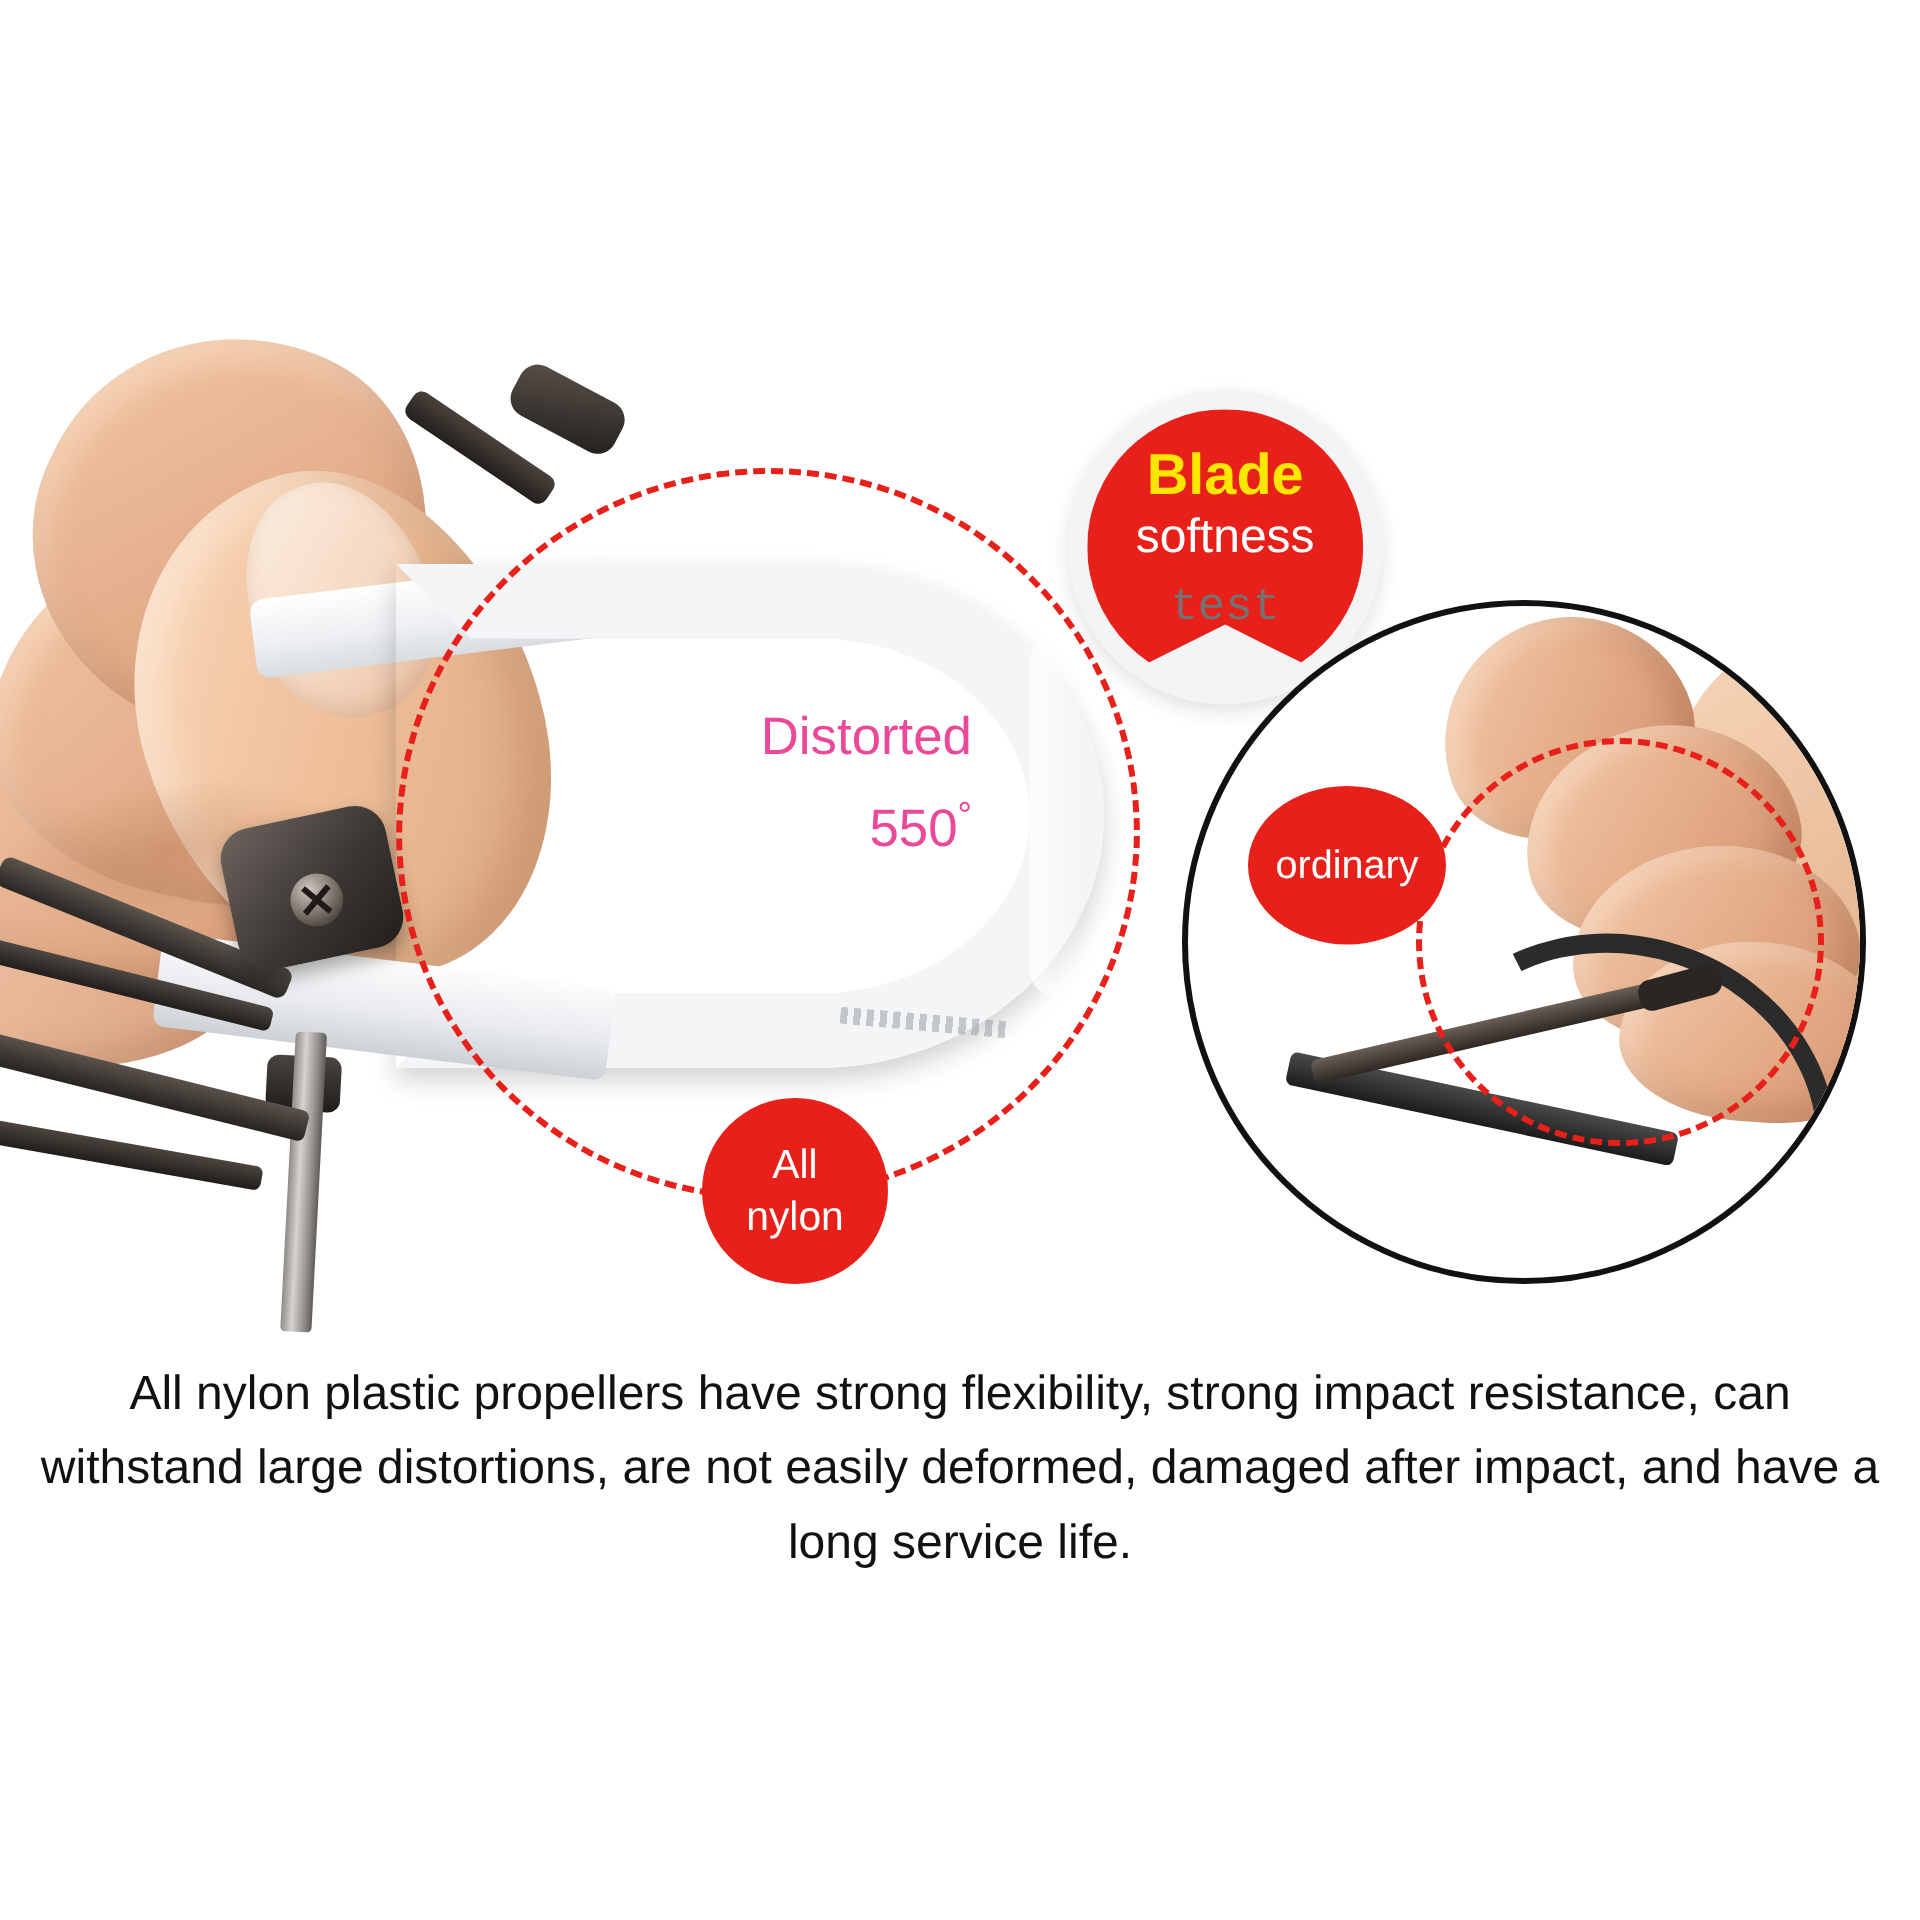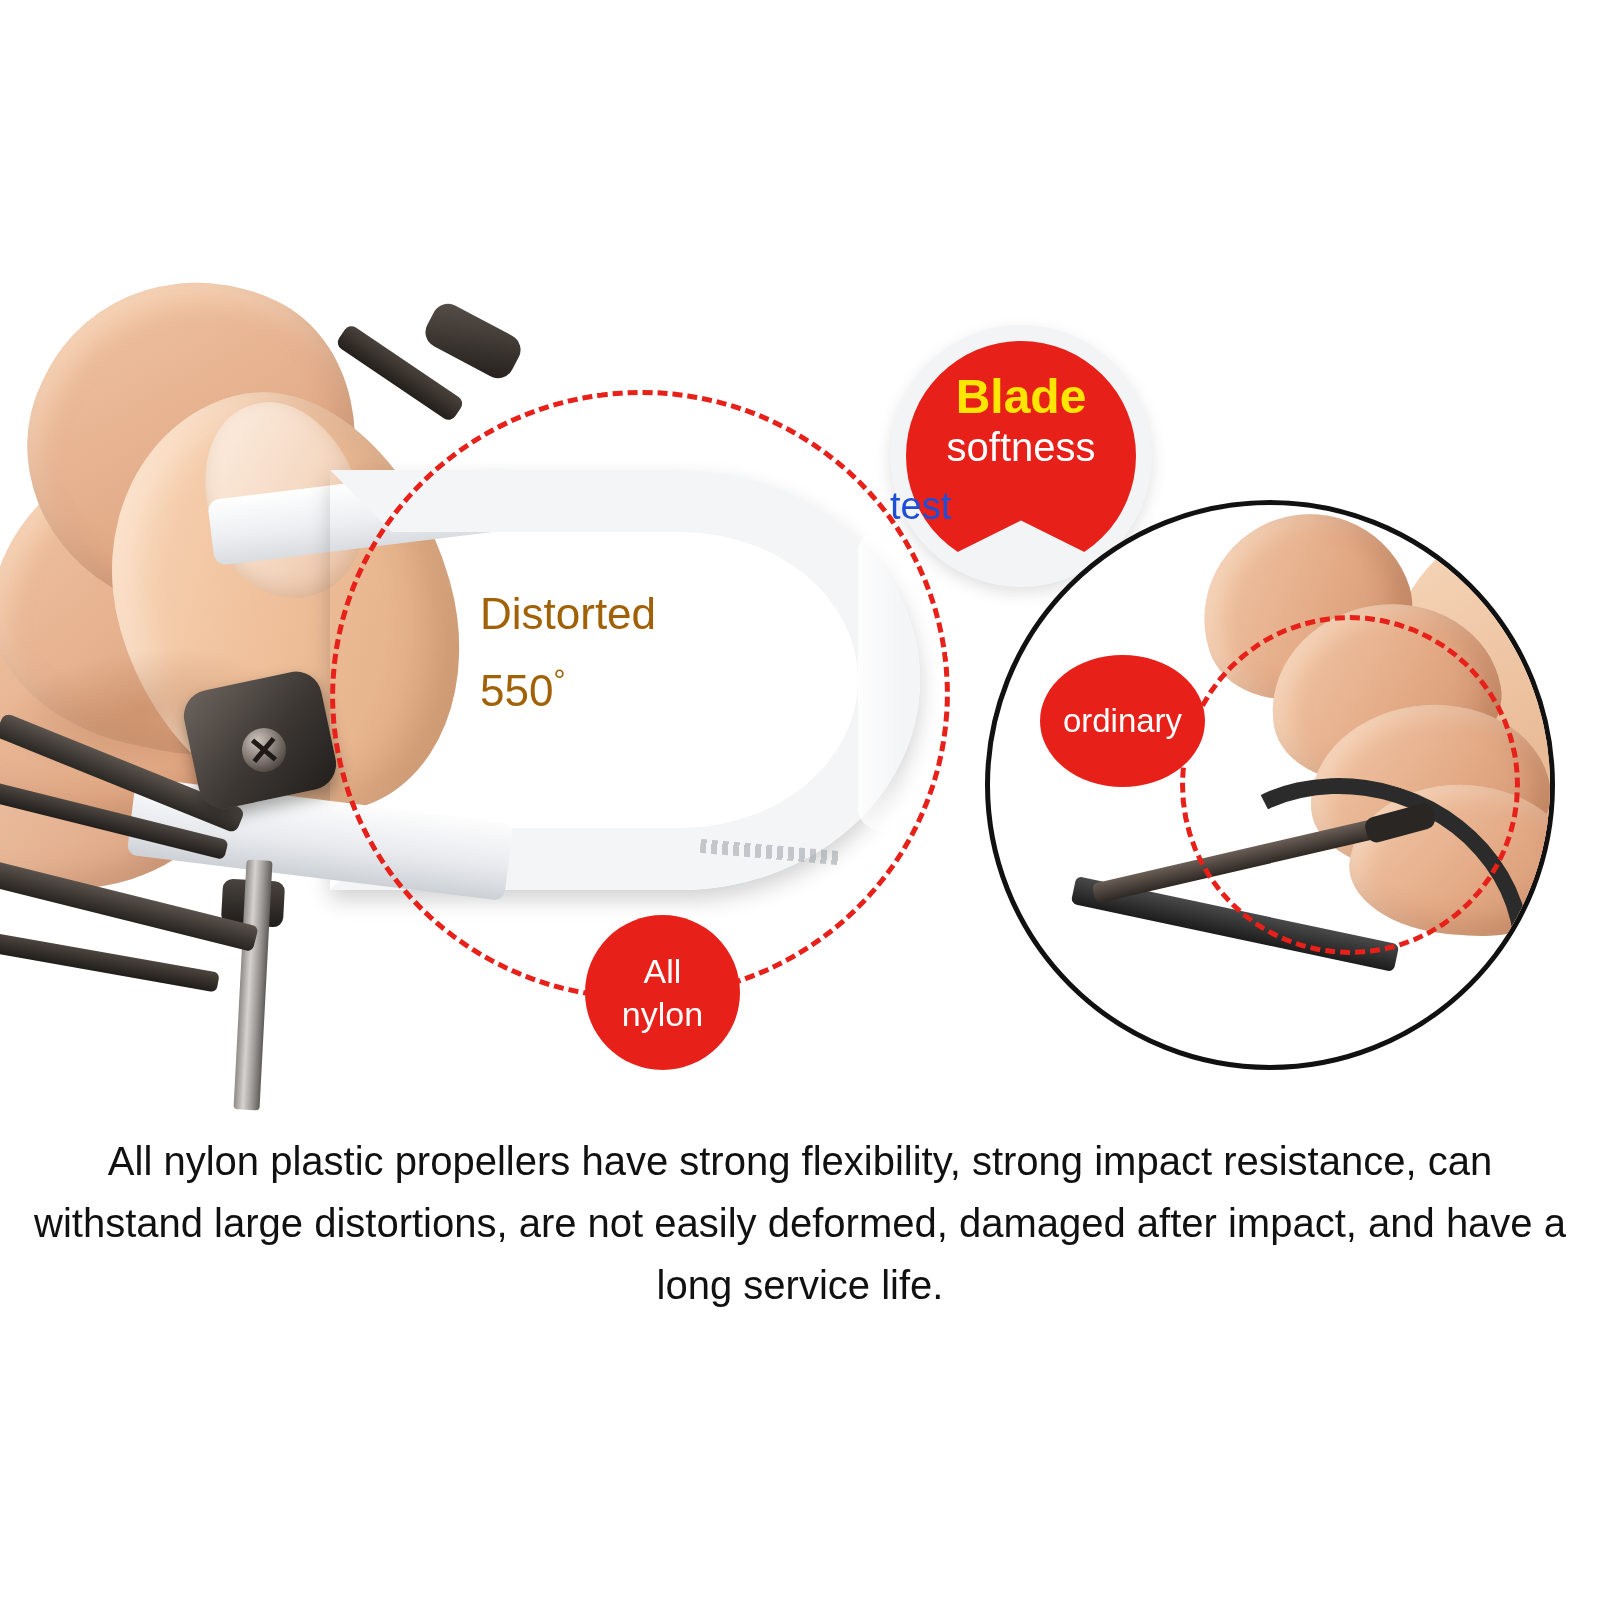--- a/index.html
+++ b/index.html
@@ -243,24 +243,24 @@
     border: 5px dashed #e8201a;
     border-radius: 50%;
     transform: rotate(-8deg);
   }
 
   
   .distort-caption {
     position: absolute;
     left: 480px; top: 575px;
     width: 330px;
-    color: #a16207;
+    color: #ec4899;
     font-size: 44px;
     line-height: 1.75;
-    text-align: left;
+    text-align: right;
   }
   .distort-caption .deg { font-size: 30px; vertical-align: super; }
 
   
   .red-circle {
     position: absolute;
     background: #e8201a;
     border-radius: 50%;
     color: #ffffff;
     display: flex;
@@ -315,22 +315,24 @@
   .badge .sub1 {
     position: absolute;
     left: 0; right: 0; top: 100px;
     text-align: center;
     color: #ffffff;
     font-size: 40px;
   }
   .badge .sub2 {
     position: absolute;
     left: 0; right: 0; top: 160px;
-    color: #1d4ed8;
+    text-align: center;
+    color: #737373;
     font-size: 38px;
+    font-family: Liberation Mono, monospace;
   }
 
   
   .inset {
     position: absolute;
     left: 985px; top: 500px;
     width: 560px; height: 560px;
     border-radius: 50%;
     border: 5px solid #111;
     overflow: hidden;

